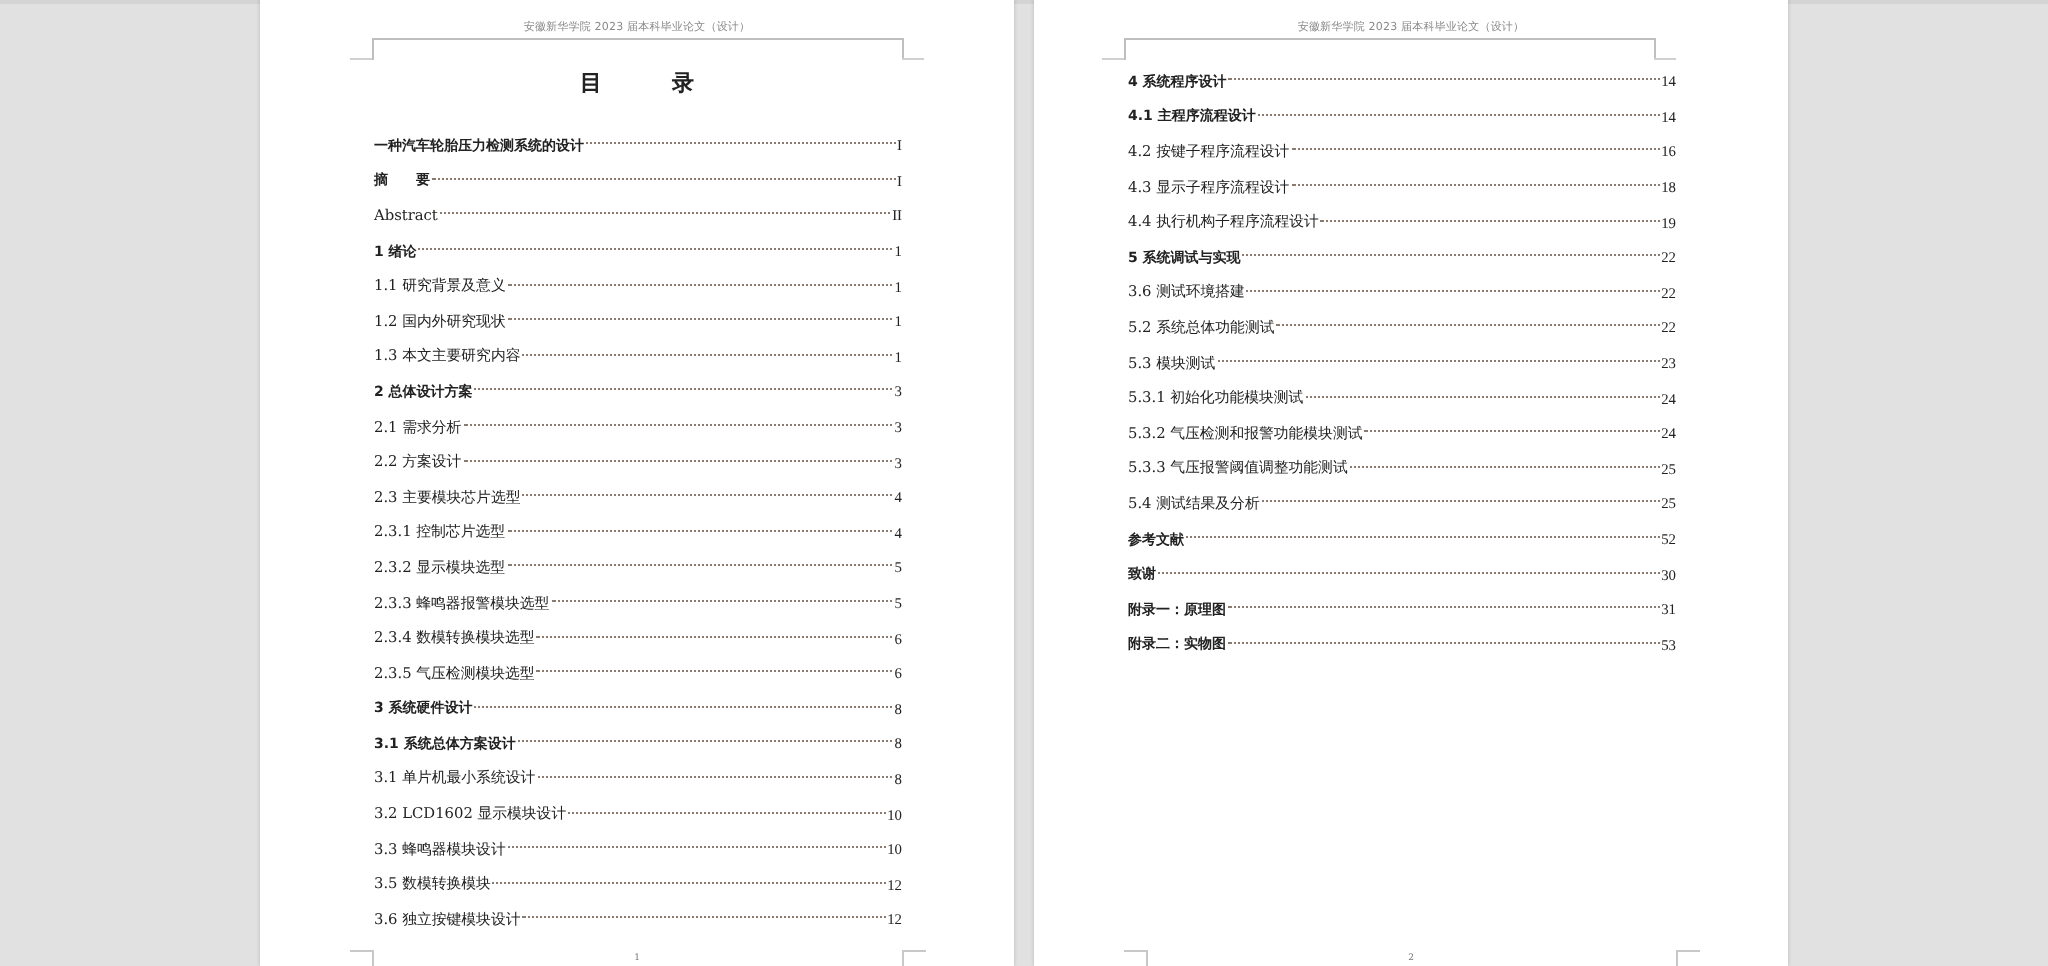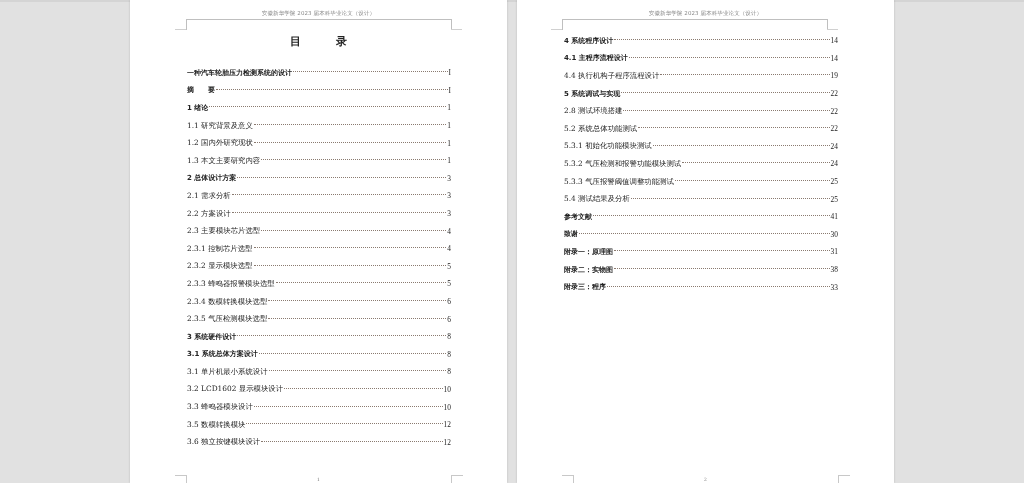--- a/index.html
+++ b/index.html
@@ -140,20 +140,25 @@
       <div class="toc-row bold">
         <span class="toc-label">一种汽车轮胎压力检测系统的设计</span>
         <span class="toc-leader"></span>
         <span class="toc-page">I</span>
       </div>
       <div class="toc-row bold">
         <span class="toc-label">摘　　要</span>
         <span class="toc-leader"></span>
         <span class="toc-page">I</span>
       </div>
+      <div class="toc-row">
+        <span class="toc-label">Abstract</span>
+        <span class="toc-leader"></span>
+        <span class="toc-page">II</span>
+      </div>
       <div class="toc-row bold">
         <span class="toc-label">1 绪论</span>
         <span class="toc-leader"></span>
         <span class="toc-page">1</span>
       </div>
       <div class="toc-row">
         <span class="toc-label">1.1 研究背景及意义</span>
         <span class="toc-leader"></span>
         <span class="toc-page">1</span>
       </div>
@@ -265,40 +270,55 @@
         <span class="toc-label">4  系统程序设计</span>
         <span class="toc-leader"></span>
         <span class="toc-page">14</span>
       </div>
       <div class="toc-row bold">
         <span class="toc-label">4.1 主程序流程设计</span>
         <span class="toc-leader"></span>
         <span class="toc-page">14</span>
       </div>
       <div class="toc-row">
+        <span class="toc-label">4.2  按键子程序流程设计</span>
+        <span class="toc-leader"></span>
+        <span class="toc-page">16</span>
+      </div>
+      <div class="toc-row">
+        <span class="toc-label">4.3 显示子程序流程设计</span>
+        <span class="toc-leader"></span>
+        <span class="toc-page">18</span>
+      </div>
+      <div class="toc-row">
         <span class="toc-label">4.4 执行机构子程序流程设计</span>
         <span class="toc-leader"></span>
         <span class="toc-page">19</span>
       </div>
       <div class="toc-row bold">
         <span class="toc-label">5 系统调试与实现</span>
         <span class="toc-leader"></span>
         <span class="toc-page">22</span>
       </div>
       <div class="toc-row">
-        <span class="toc-label">2.8 测试环境搭建</span>
+        <span class="toc-label">3.6 测试环境搭建</span>
         <span class="toc-leader"></span>
         <span class="toc-page">22</span>
       </div>
       <div class="toc-row">
         <span class="toc-label">5.2 系统总体功能测试</span>
         <span class="toc-leader"></span>
         <span class="toc-page">22</span>
       </div>
       <div class="toc-row">
+        <span class="toc-label">5.3 模块测试</span>
+        <span class="toc-leader"></span>
+        <span class="toc-page">23</span>
+      </div>
+      <div class="toc-row">
         <span class="toc-label">5.3.1 初始化功能模块测试</span>
         <span class="toc-leader"></span>
         <span class="toc-page">24</span>
       </div>
       <div class="toc-row">
         <span class="toc-label">5.3.2 气压检测和报警功能模块测试</span>
         <span class="toc-leader"></span>
         <span class="toc-page">24</span>
       </div>
       <div class="toc-row">
@@ -307,40 +327,35 @@
         <span class="toc-page">25</span>
       </div>
       <div class="toc-row">
         <span class="toc-label">5.4  测试结果及分析</span>
         <span class="toc-leader"></span>
         <span class="toc-page">25</span>
       </div>
       <div class="toc-row bold">
         <span class="toc-label">参考文献</span>
         <span class="toc-leader"></span>
-        <span class="toc-page">41</span>
+        <span class="toc-page">52</span>
       </div>
       <div class="toc-row bold">
         <span class="toc-label">致谢</span>
         <span class="toc-leader"></span>
         <span class="toc-page">30</span>
       </div>
       <div class="toc-row bold">
         <span class="toc-label">附录一：原理图</span>
         <span class="toc-leader"></span>
         <span class="toc-page">31</span>
       </div>
       <div class="toc-row bold">
         <span class="toc-label">附录二：实物图</span>
         <span class="toc-leader"></span>
-        <span class="toc-page">38</span>
-      </div>
-      <div class="toc-row bold">
-        <span class="toc-label">附录三：程序</span>
-        <span class="toc-leader"></span>
-        <span class="toc-page">33</span>
+        <span class="toc-page">53</span>
       </div>
     </div>
 
   <div class="corner-bl" style="left:45px;"></div>
   <div class="corner-br" style="left:321px;"></div>
   <div class="footer-num">2</div>
 </div>
 
 </body></html>

